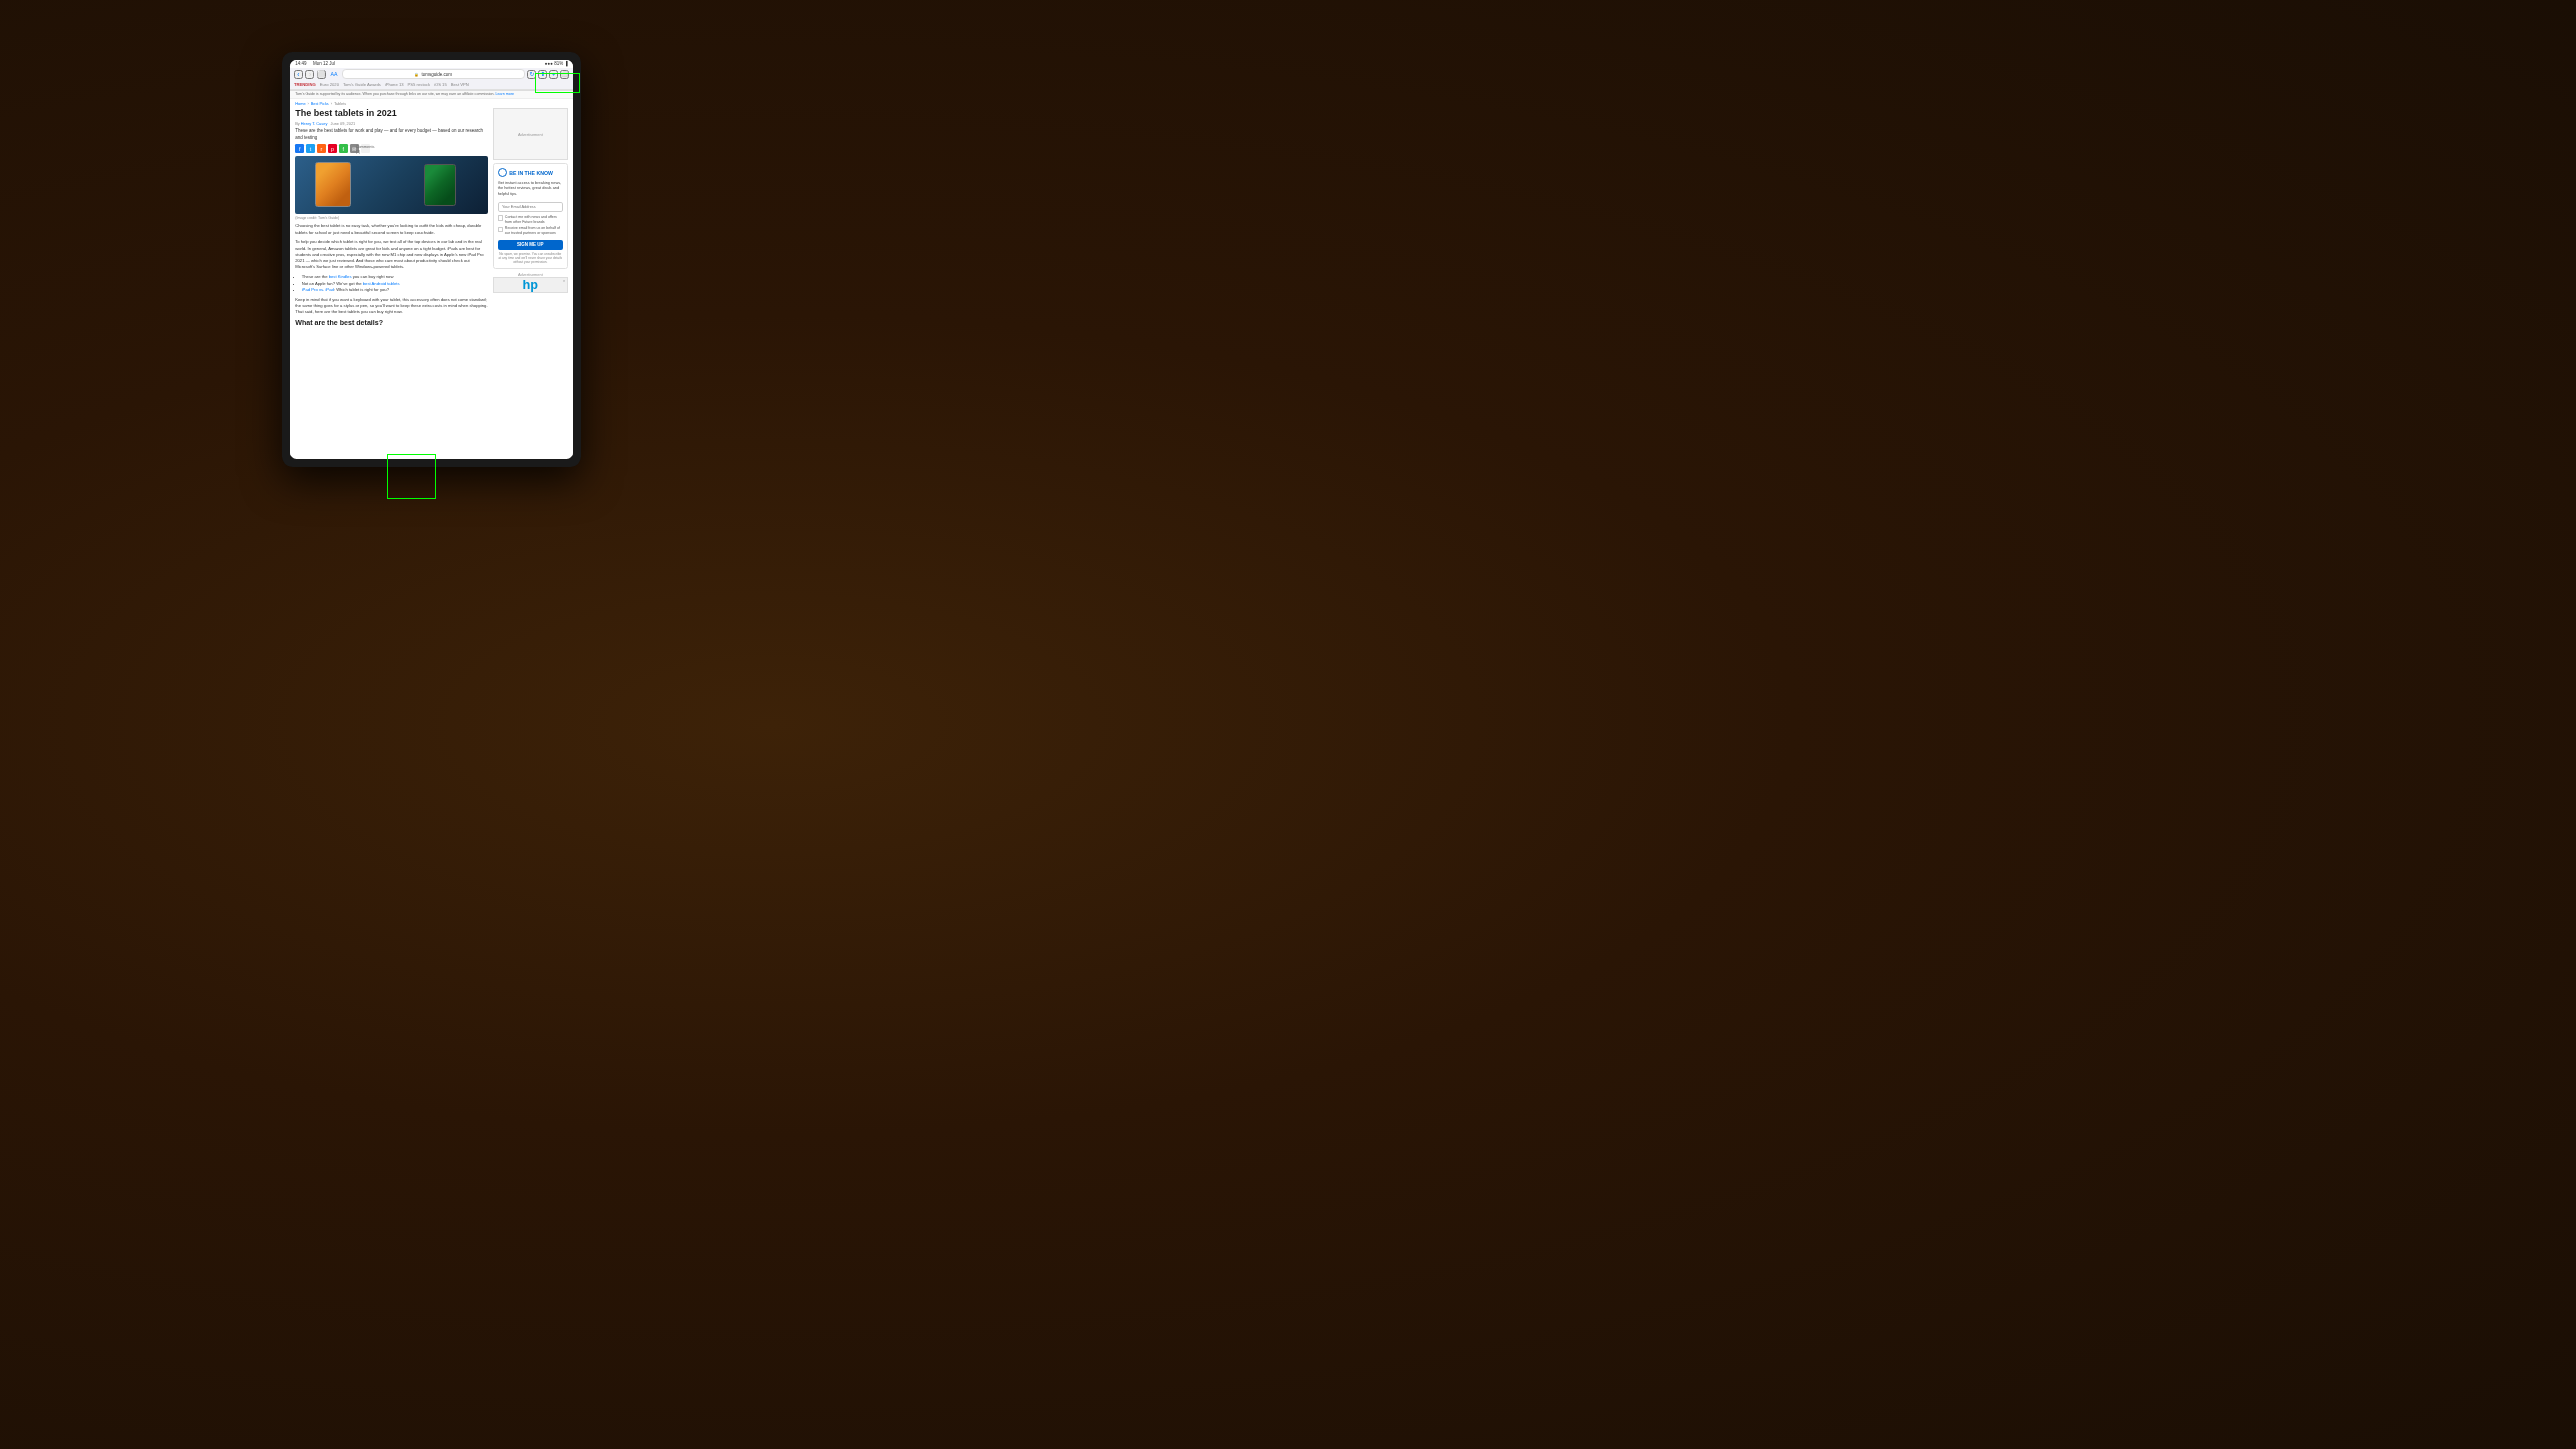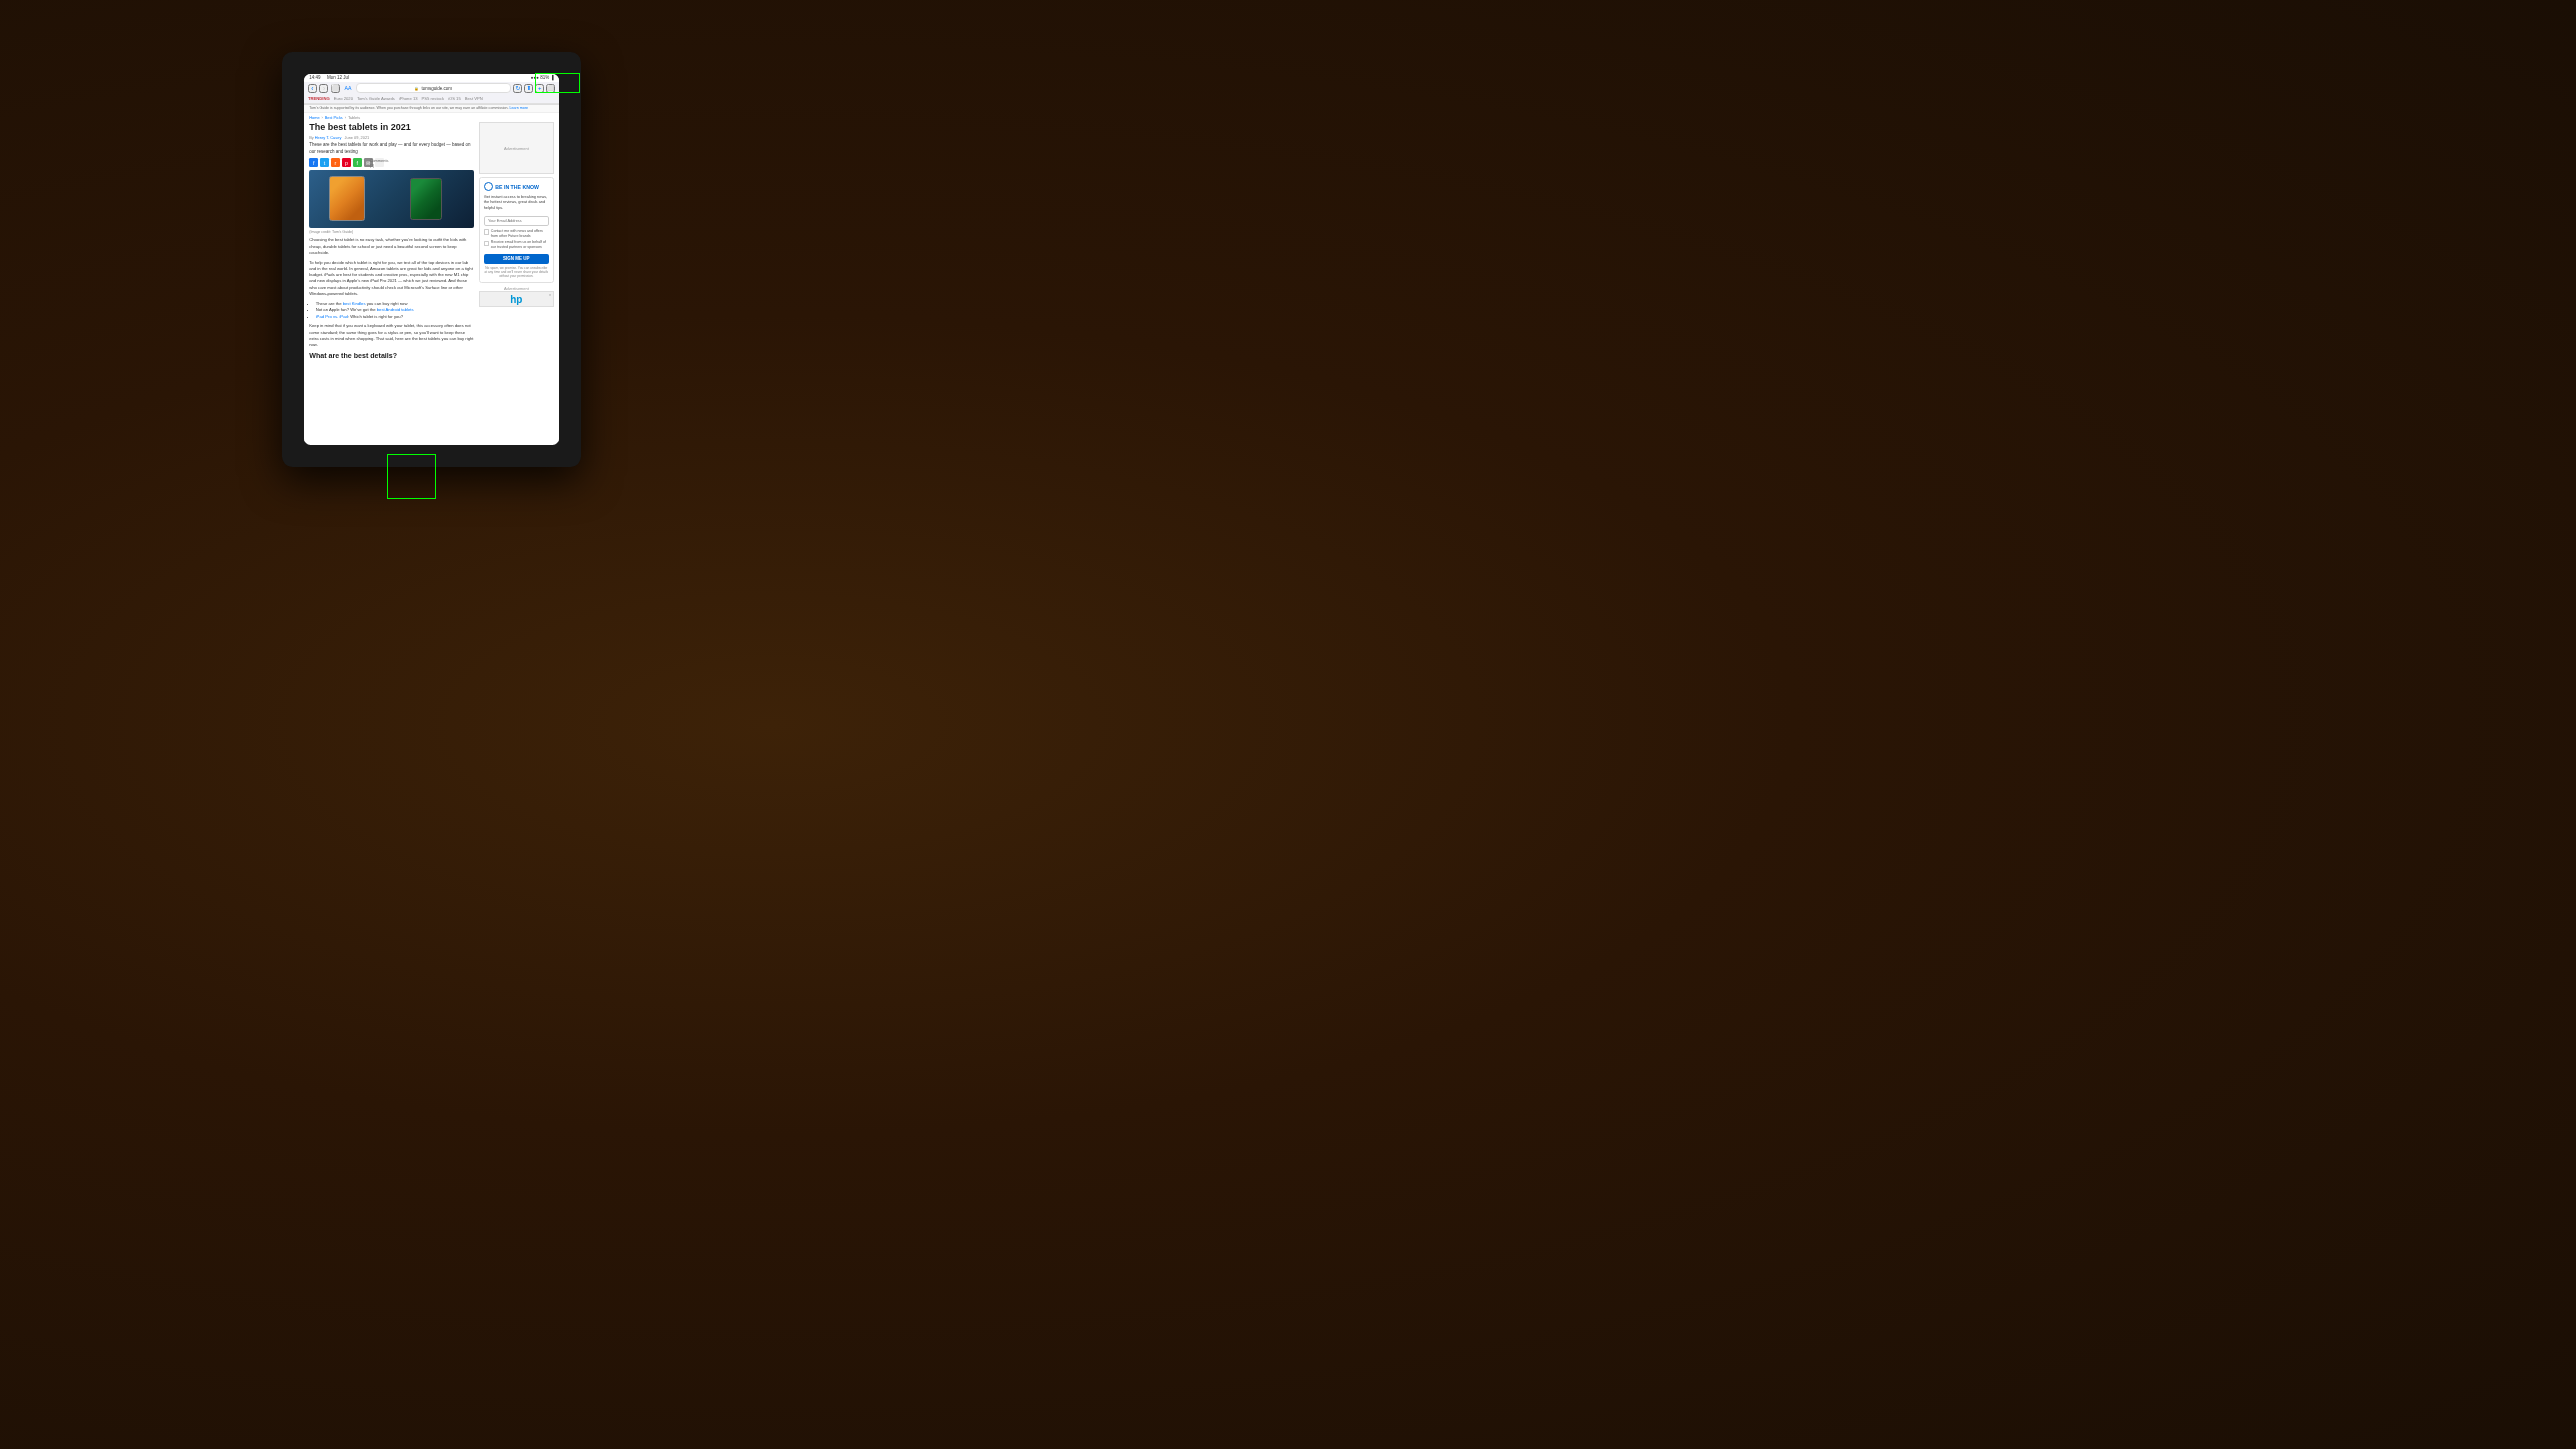--- a/index.html
+++ b/index.html
@@ -22,21 +22,21 @@
     
     .tablet {
       position: absolute;
       left: 282px;
       top: 52px;
       width: 299px;
       height: 415px;
       background: #1a1a1a;
       border-radius: 10.4px;
       box-shadow: 0 13px 39px rgba(0,0,0,0.8);
-      padding: 22px;
+      padding: 8px;
     }
 
     .tablet-screen {
       width: 100%;
       height: 100%;
       background: #fff;
       border-radius: 6.5px;
       overflow: hidden;
       position: relative;
     }
@@ -415,23 +415,24 @@
       height: 16px;
       background: #f0f0f0;
       border: 0.6px solid #ddd;
       display: flex;
       align-items: center;
       justify-content: center;
       position: relative;
     }
 
     .hp-logo {
-      font-size: 10px;
+      font-size: 13px;
       font-weight: 700;
       color: #0096d6;
+      font-family: Liberation Mono, monospace;
     }
 
     
     .green-box {
       position: absolute;
       border: 1.3px solid #00ff00;
       pointer-events: none;
       z-index: 9999;
     }
 

